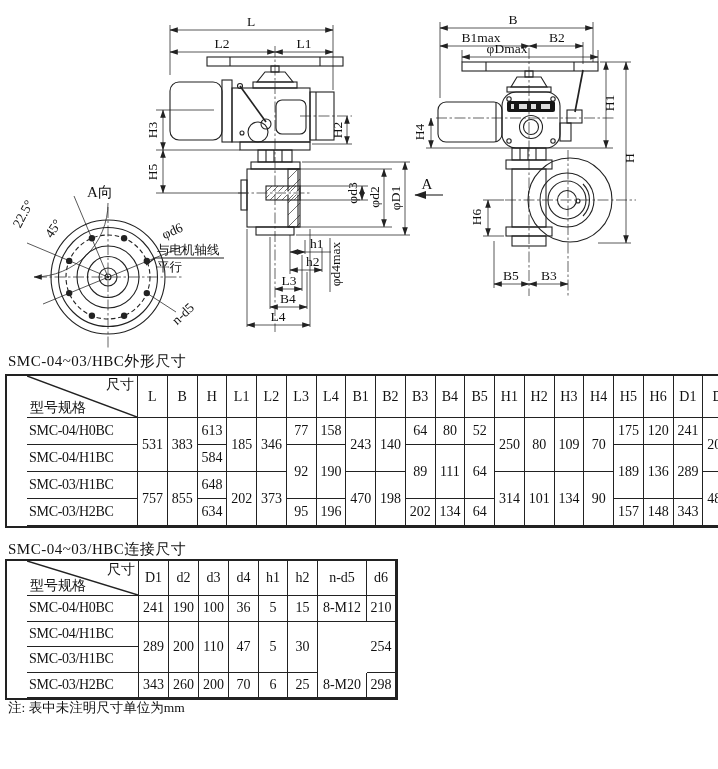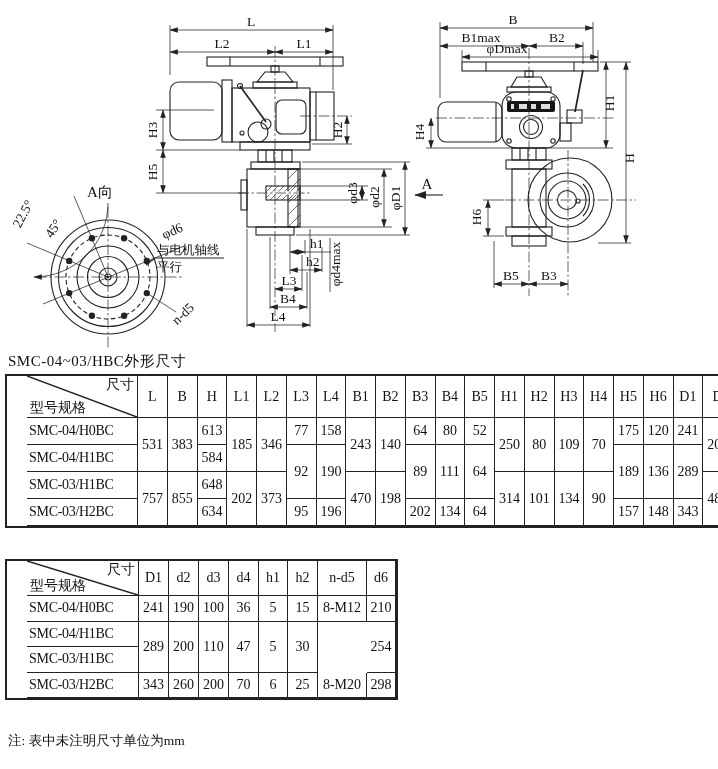--- a/index.html
+++ b/index.html
@@ -24,21 +24,21 @@
   .corner{position:relative;}
   .corner svg{position:absolute;inset:0;width:100%;height:100%;}
   .corner .ct{position:absolute;top:2px;right:3px;font-size:14px;}
   .corner .cb{position:absolute;bottom:2px;left:3px;font-size:14px;}
   #t1{left:5px;top:374px;width:706px;height:150px;
       grid-template-columns:111px repeat(20,1fr);
       grid-template-rows:42px repeat(8,1fr);}
   #t2{left:5px;top:559px;width:369px;height:137px;
       grid-template-columns:112px 30px 30px 30px 30px 29px 30px 49px 29px;
       grid-template-rows:35px repeat(4,1fr);}
-  #note{position:absolute;left:8px;top:699px;font-size:13.5px;margin-top:33px;}
+  #note{position:absolute;left:8px;top:699px;font-size:13.5px;}
 </style>
 </head>
 <body>
 
 <div id="sheet">
 
 <svg width="718" height="352" viewBox="0 0 718 352">
   <defs>
     <marker id="m" viewBox="0 0 10 8" refX="9.5" refY="4" markerWidth="11" markerHeight="9" orient="auto-start-reverse">
       <path d="M0,0.6 L10,4 L0,7.4 z" fill="#222"></path>
@@ -354,20 +354,21 @@
   <div class="c" style="grid-area:4/19/8/20">136</div>
   <div class="c" style="grid-area:8/19/10/20">148</div>
   <div class="c" style="grid-area:2/20/4/21">241</div>
   <div class="c" style="grid-area:4/20/8/21">289</div>
   <div class="c" style="grid-area:8/20/10/21">343</div>
   <div class="c" style="grid-area:2/21/6/22">200</div>
   <div class="c" style="grid-area:6/21/10/22">485</div>
 </div>
 
 
+<div class="ttl" style="top:540px;">SMC-04~03/HBC连接尺寸</div>
 
 <div id="t2" class="tbl">
   <div class="c corner" style="grid-area:1/1/2/2;">
     <svg viewBox="0 0 100 100" preserveAspectRatio="none">
           <line x1="0" y1="0" x2="100" y2="100" stroke="#222" stroke-width="1.5" vector-effect="non-scaling-stroke"></line>
         </svg>
     <span class="ct">尺寸</span>
     <span class="cb">型号规格</span>
   </div>
   <div class="c" style="grid-area:1/2/2/3">D1</div>

